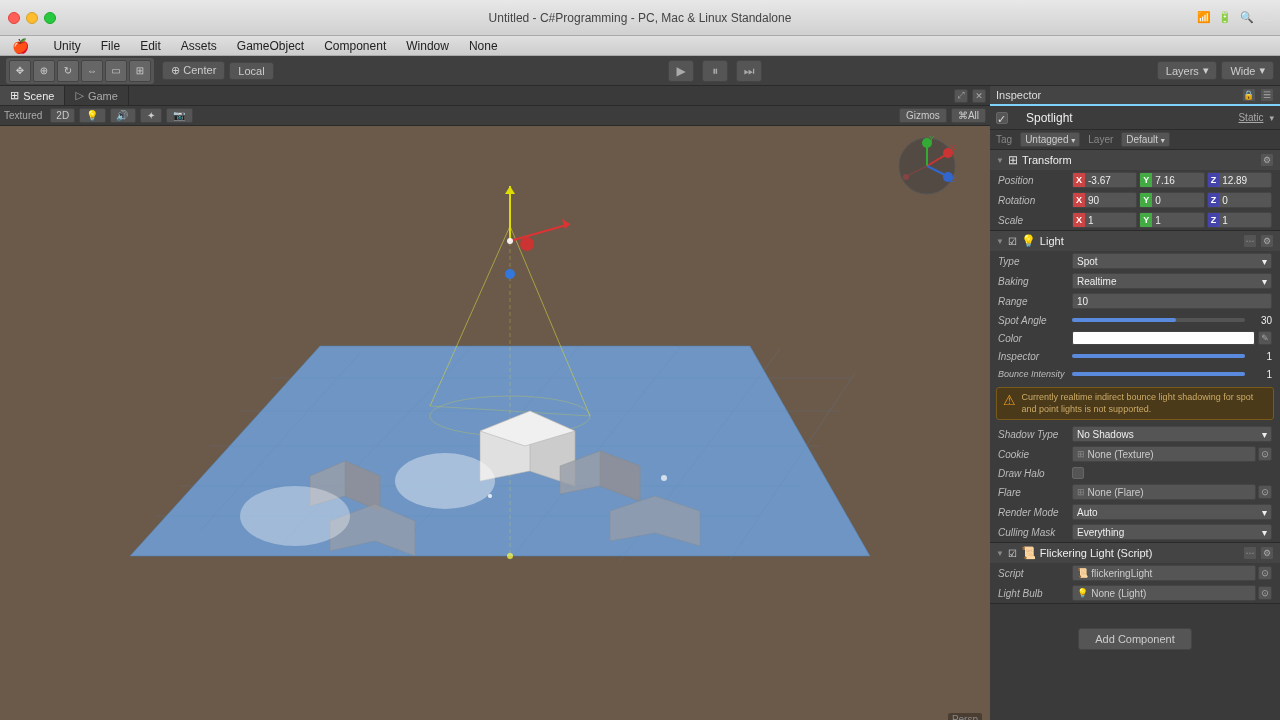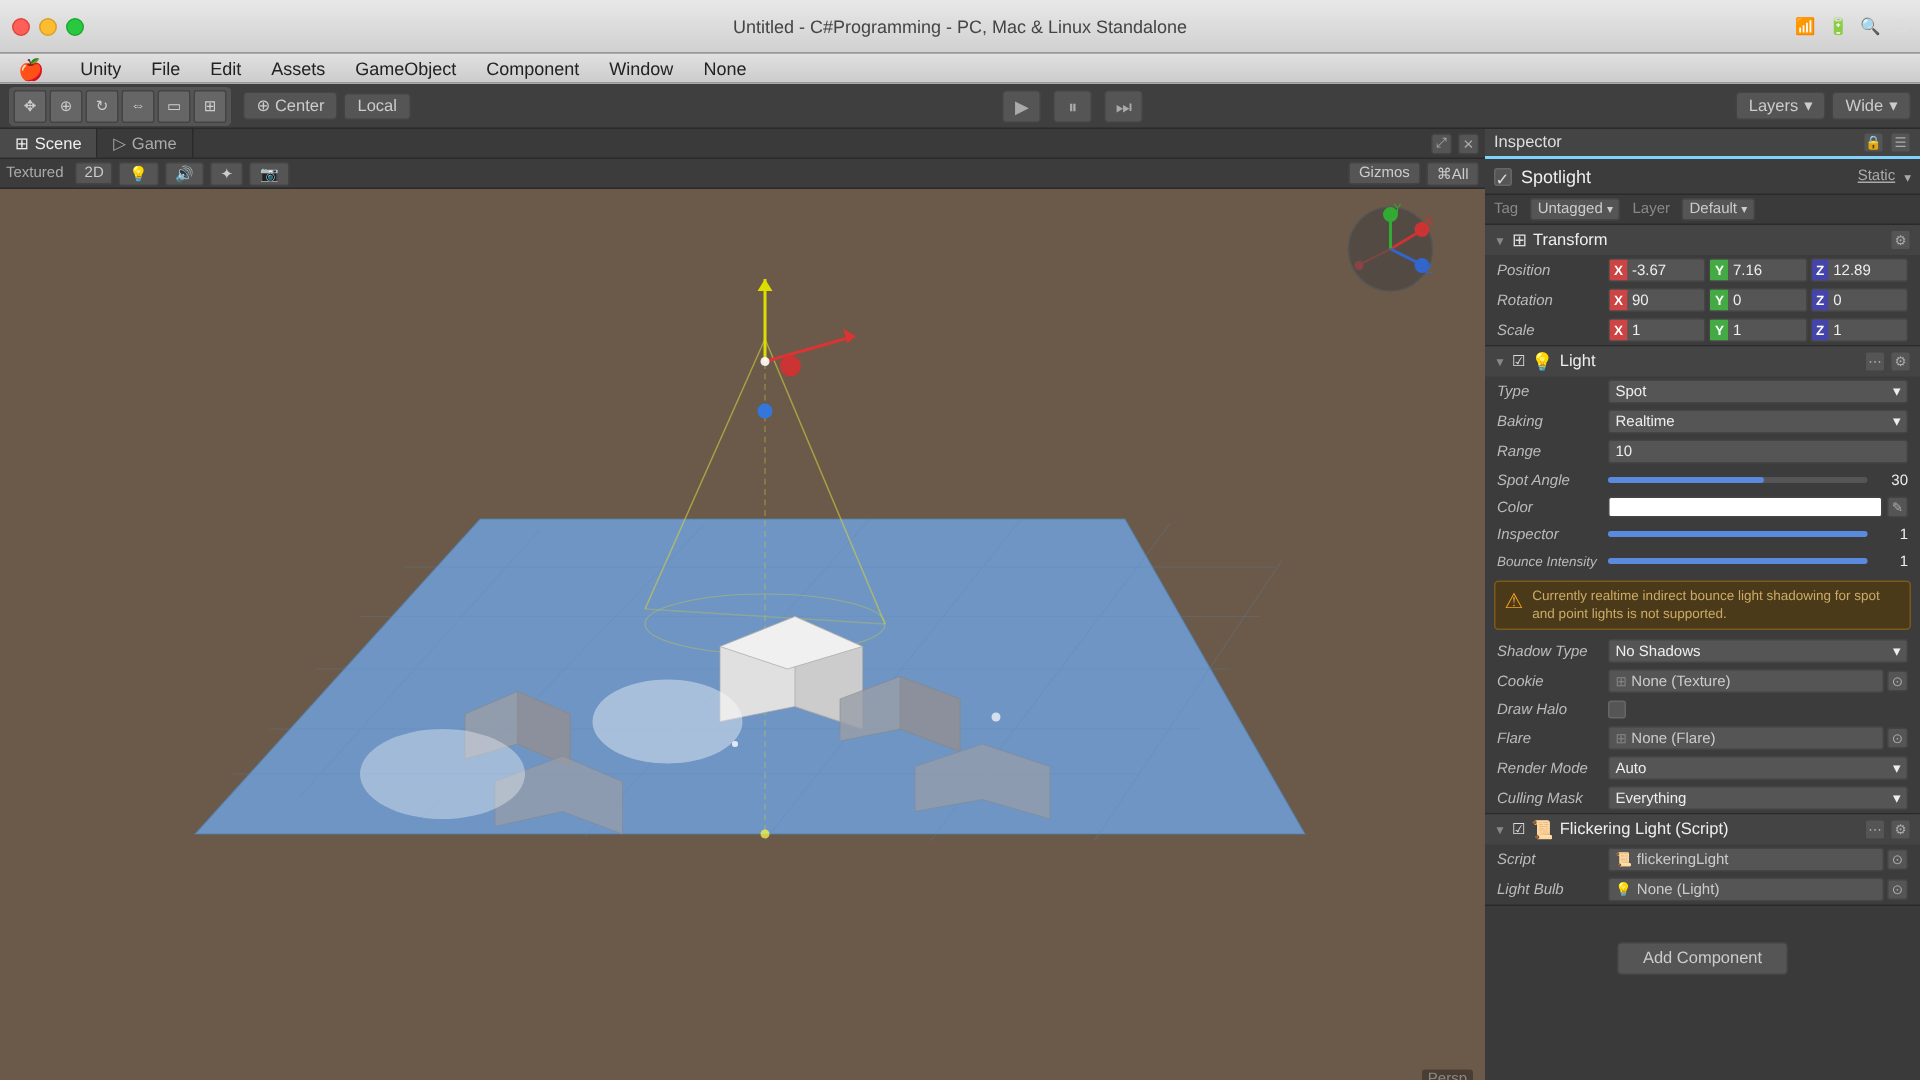--- a/index.html
+++ b/index.html
@@ -254,20 +254,21 @@
       height: 12px;
       background: #555;
       border: 1px solid #666;
       border-radius: 2px;
     }
     .obj-name {
       flex: 1;
       font-size: 12px;
       color: #eee;
       font-weight: 500;
+      margin-left: 12px;
     }
     .obj-static {
       font-size: 10px;
       color: #aaa;
       text-decoration: underline;
     }
 
     .inspector-tag-bar {
       height: 20px;
       background: #3a3a3a;

